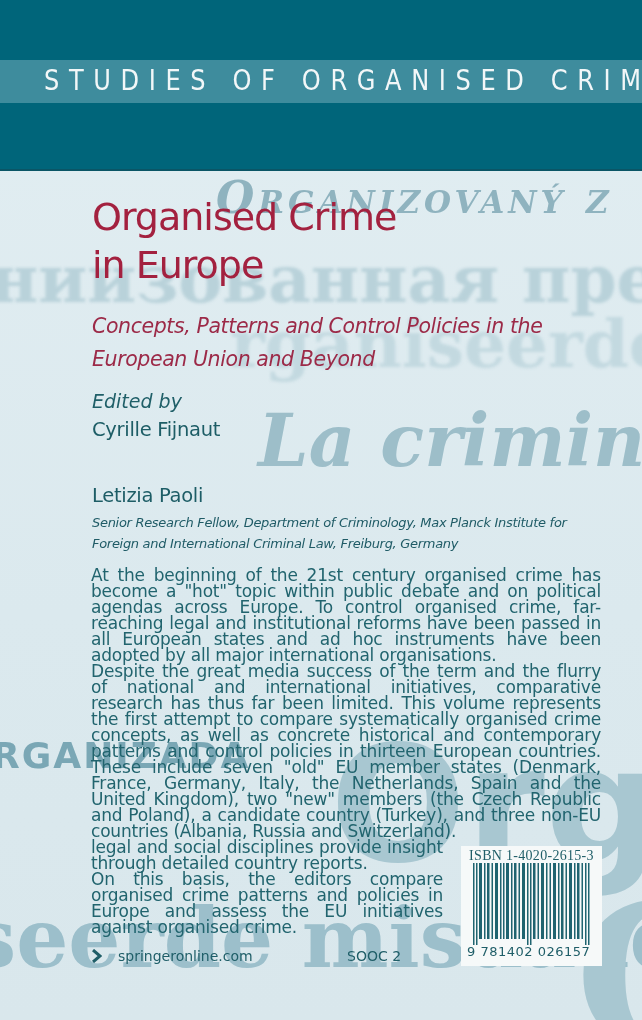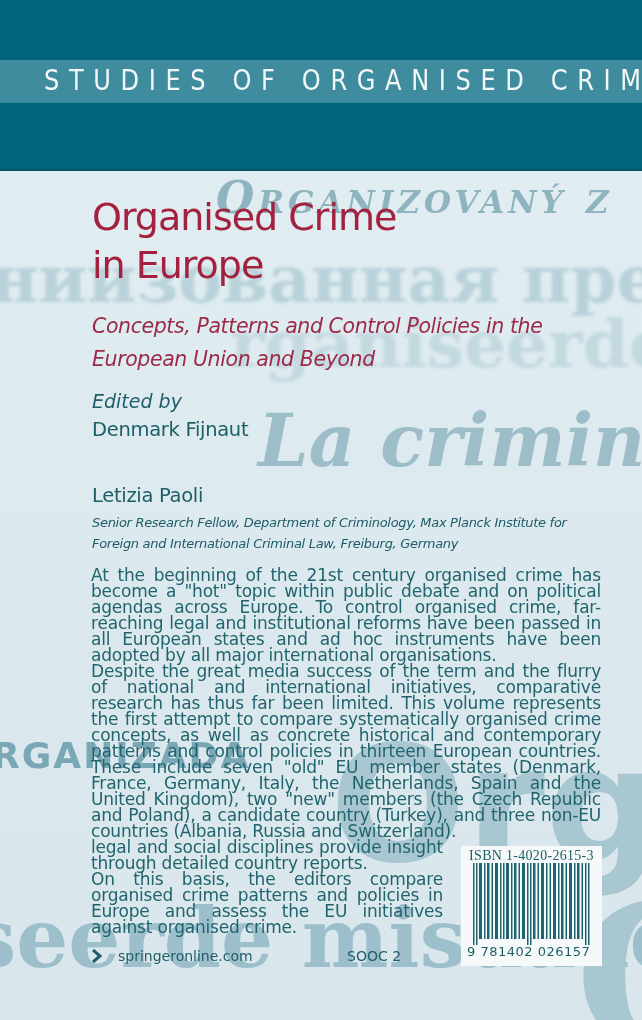--- a/index.html
+++ b/index.html
@@ -75,21 +75,21 @@
     <div class="title">
       <div>Organised Crime</div>
       <div>in Europe</div>
     </div>
     <div class="subtitle">
       <div>Concepts, Patterns and Control Policies in the</div>
       <div>European Union and Beyond</div>
     </div>
 
     <div class="edited">Edited by</div>
-    <div class="ed-name" style="top:418px;">Denmark Fijnaut</div>
+    <div class="ed-name" style="top:418px;">Cyrille Fijnaut</div>
     <div class="ed-name" style="top:484px;">Letizia Paoli</div>
     <div class="ed-aff" style="top:512px;">
       <div>Senior Research Fellow, Department of Criminology, Max Planck Institute for</div>
       <div>Foreign and International Criminal Law, Freiburg, Germany</div>
     </div>
 
     <div class="blurb">
       <p>At the beginning of the 21st century organised crime has become a "hot" topic within public debate and on political agendas across Europe. To control organised crime, far-reaching legal and institutional reforms have been passed in all European states and ad hoc instruments have been adopted by all major international organisations.</p>
       <p>Despite the great media success of the term and the flurry of national and international initiatives, comparative research has thus far been limited. This volume represents the first attempt to compare systematically organised crime concepts, as well as concrete historical and contemporary patterns and control policies in thirteen European countries. These include seven "old" EU member states (Denmark, France, Germany, Italy, the Netherlands, Spain and the United Kingdom), two "new" members (the Czech Republic and Poland), a candidate country (Turkey), and three non-EU countries (Albania, Russia and Switzerland).</p>
       <p class="narrow">legal and social disciplines provide insight through detailed country reports.</p>

